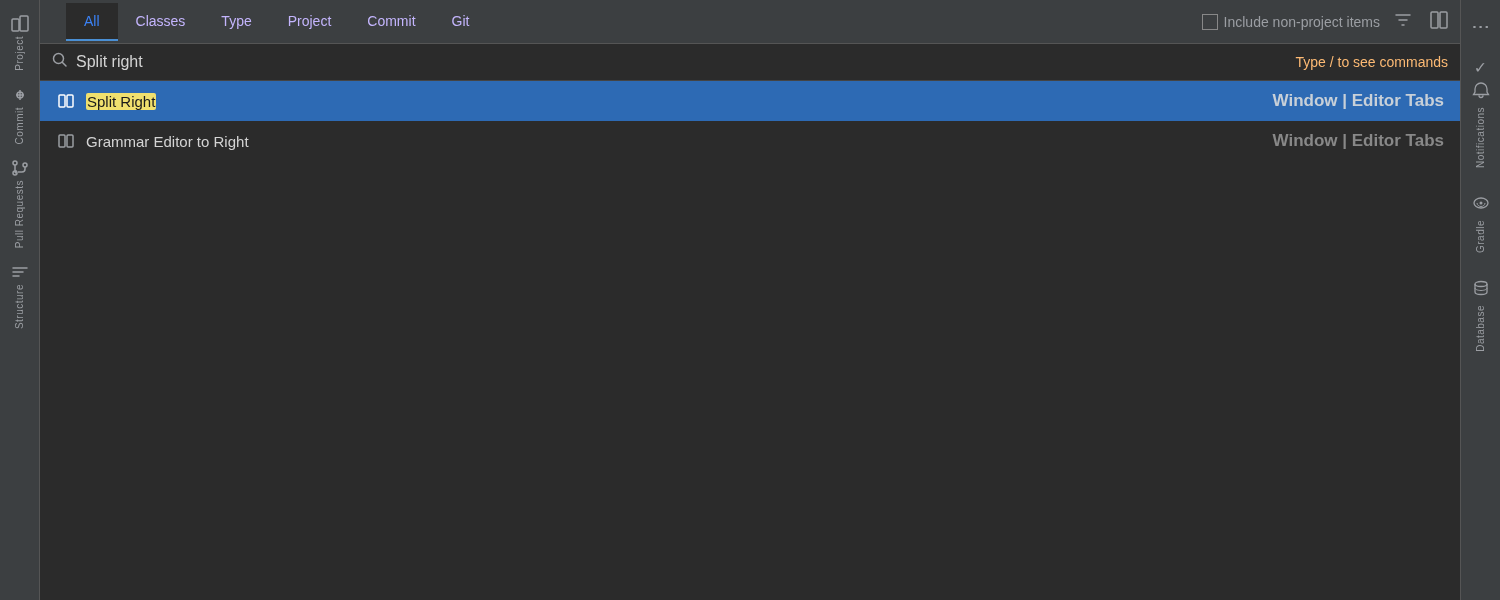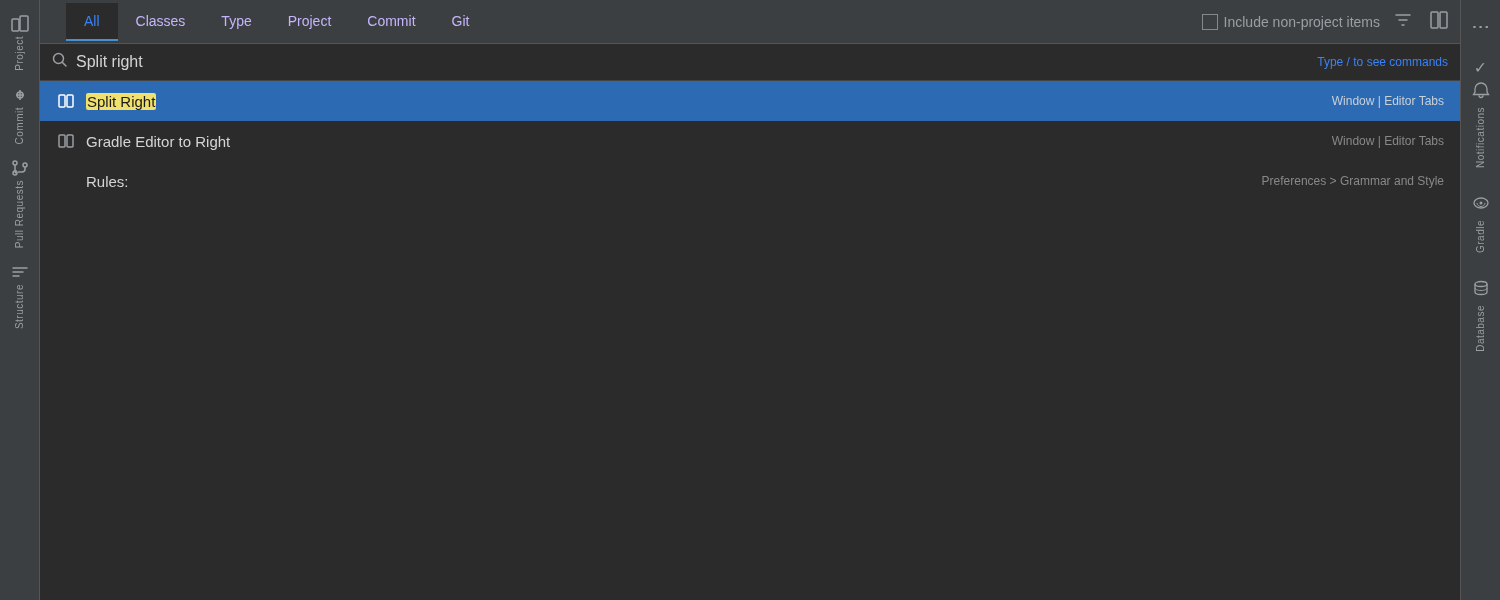--- a/index.html
+++ b/index.html
@@ -133,22 +133,22 @@
     .search-input {
       flex: 1;
       background: transparent;
       border: none;
       outline: none;
       color: #d4d4d4;
       font-size: 16px;
       caret-color: #d4d4d4;
     }
     .search-hint {
-      color: #3b82f6;
-      font-size: 12px;
+      color: #fdba74;
+      font-size: 14px;
       white-space: nowrap;
       text-align: right;
     }
 
     
     .results-list {
       flex: 1;
       overflow-y: auto;
     }
     .result-item {
@@ -184,22 +184,23 @@
       background: #f0e06e;
       color: #1a1a1a;
       border-radius: 2px;
       padding: 0 1px;
     }
     .result-item.selected .highlight {
       background: #f0e06e;
       color: #1a1a1a;
     }
     .result-path {
-      font-size: 12px;
+      font-size: 17px;
       color: #888;
+      font-weight: bold;
     }
     .result-item.selected .result-path { color: #c8d0d8; }
 
     
     .right-sidebar {
       width: 40px;
       background: #3c3f41;
       border-left: 1px solid #555;
       display: flex;
       flex-direction: column;
@@ -353,32 +354,25 @@
     </div>
 
     <div class="result-item">
       <div class="result-left">
         <span class="result-icon">
           <svg width="16" height="16" viewBox="0 0 16 16" fill="none">
             <rect x="1" y="2" width="6" height="12" rx="1" stroke="#9b9ea3" stroke-width="1.5" fill="none"></rect>
             <rect x="9" y="2" width="6" height="12" rx="1" stroke="#9b9ea3" stroke-width="1.5" fill="none"></rect>
           </svg>
         </span>
-        <span class="result-name">Gradle Editor to Right</span>
+        <span class="result-name">Grammar Editor to Right</span>
       </div>
       <span class="result-path">Window | Editor Tabs</span>
     </div>
 
-    <div class="result-item">
-      <div class="result-left">
-        <span class="result-icon"></span>
-        <span class="result-name">Rules:</span>
-      </div>
-      <span class="result-path">Preferences &gt; Grammar and Style</span>
-    </div>
 
   </div>
 </div>
 
 <div class="right-sidebar">
   <div class="right-sidebar-top">
     <span class="three-dots">⋮</span>
     <div class="right-sidebar-item">
       <span class="icon check-badge">✓</span>
       <span class="icon">

